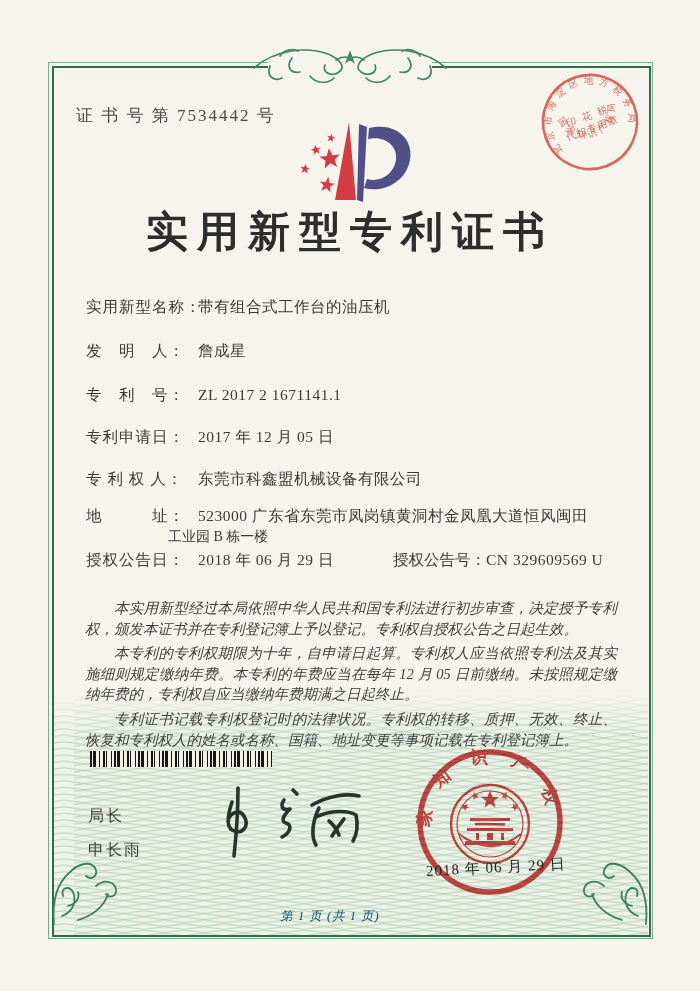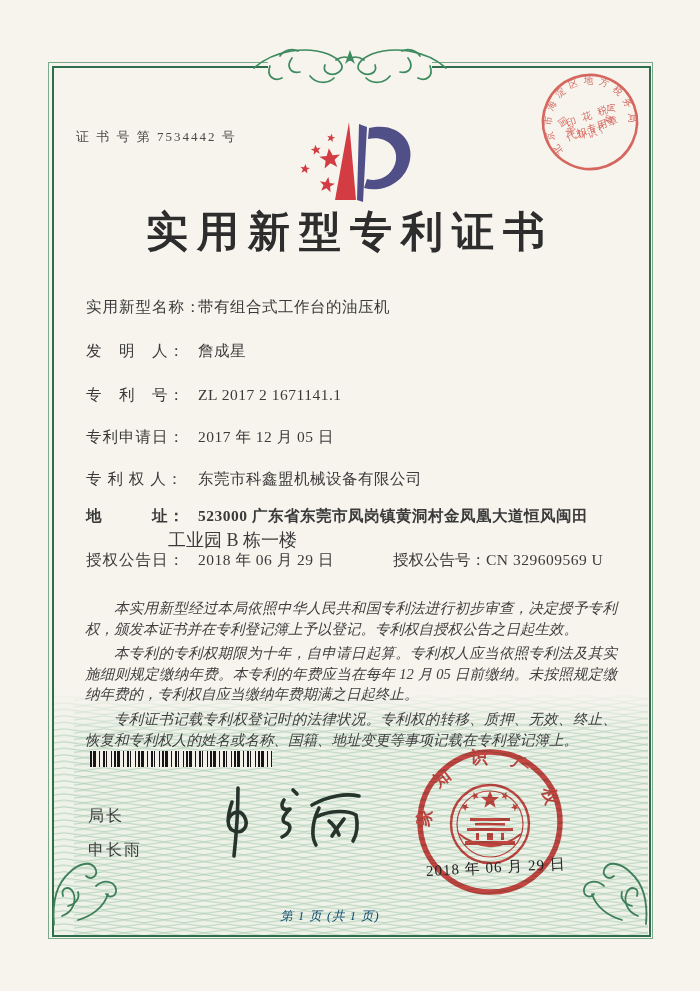--- a/index.html
+++ b/index.html
@@ -17,38 +17,38 @@
     border:1px solid #7aa98c;z-index:2;
   }
   .frame-inner{
     left:52px;top:66px;width:595px;height:867px;
     border:2px solid #2e6e4c;z-index:2;
   }
   
   .guilloche{left:54px;top:688px;z-index:1;}
   
   .cert-no{
-    left:76px;top:104px;font-size:13px;letter-spacing:2px;color:#4a4a4a;z-index:4;margin-top:24px;
+    left:76px;top:104px;font-size:17px;letter-spacing:2px;color:#4a4a4a;z-index:4;
   }
   .title{
     left:0;top:204px;width:700px;text-align:center;
     font-size:42px;font-weight:600;letter-spacing:9px;color:#2d2d2d;z-index:4;
   }
   .ornament-top{left:240px;top:38px;z-index:3;}
   .logo{left:272px;top:108px;z-index:4;}
   
   .tax-stamp{
     left:538px;top:70px;width:104px;height:104px;
     transform:rotate(-20deg);opacity:.88;mix-blend-mode:multiply;z-index:5;
   }
   
   .row{left:86px;font-size:15.5px;color:#3a3a3a;z-index:4;white-space:nowrap;}
   .row .lab{display:inline-block;width:112px;letter-spacing:1px;}
   .row .val{letter-spacing:.5px;margin-top:28px;}
-  .addr2{left:168px;top:528px;font-size:18px;z-index:4;}
+  .addr2{left:168px;top:528px;font-size:14px;z-index:4;}
   .grant-no{left:393px;}
   
   .paras{
     left:85px;top:598px;width:532px;z-index:4;
     font-size:14.5px;line-height:20.6px;color:#3e3e3e;
     font-style:italic;text-align:justify;
   }
   .paras p{margin:0 0 4px 0;text-indent:2em;}
   
   .barcode{
@@ -174,21 +174,21 @@
 </div>
 <div class="abs row" style="top:385px;">
   <span class="lab">专　利　号：</span><span class="val">ZL 2017 2 1671141.1</span>
 </div>
 <div class="abs row" style="top:427px;">
   <span class="lab">专利申请日：</span><span class="val">2017 年 12 月 05 日</span>
 </div>
 <div class="abs row" style="top:469px;">
   <span class="lab">专 利 权 人：</span><span class="val">东莞市科鑫盟机械设备有限公司</span>
 </div>
-<div class="abs row" style="top:506px;font-weight:bold;">
+<div class="abs row" style="top:506px;">
   <span class="lab">地　　　址：</span><span class="val">523000 广东省东莞市凤岗镇黄洞村金凤凰大道恒风闽田</span>
 </div>
 <div class="abs addr2">工业园 B 栋一楼</div>
 <div class="abs row" style="top:550px;">
   <span class="lab">授权公告日：</span><span class="val">2018 年 06 月 29 日</span>
 </div>
 <div class="abs row grant-no" style="top:550px;">
   <span>授权公告号：</span><span class="val">CN 329609569 U</span>
 </div>
 

